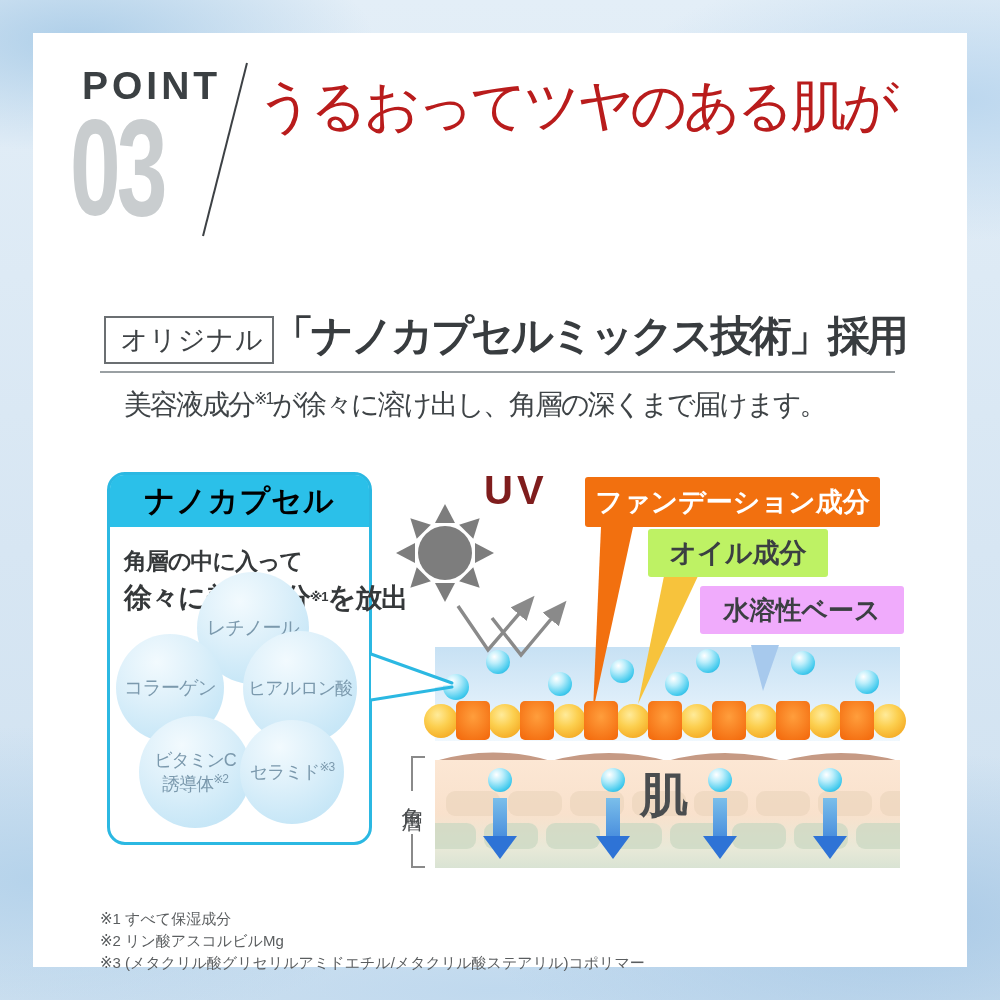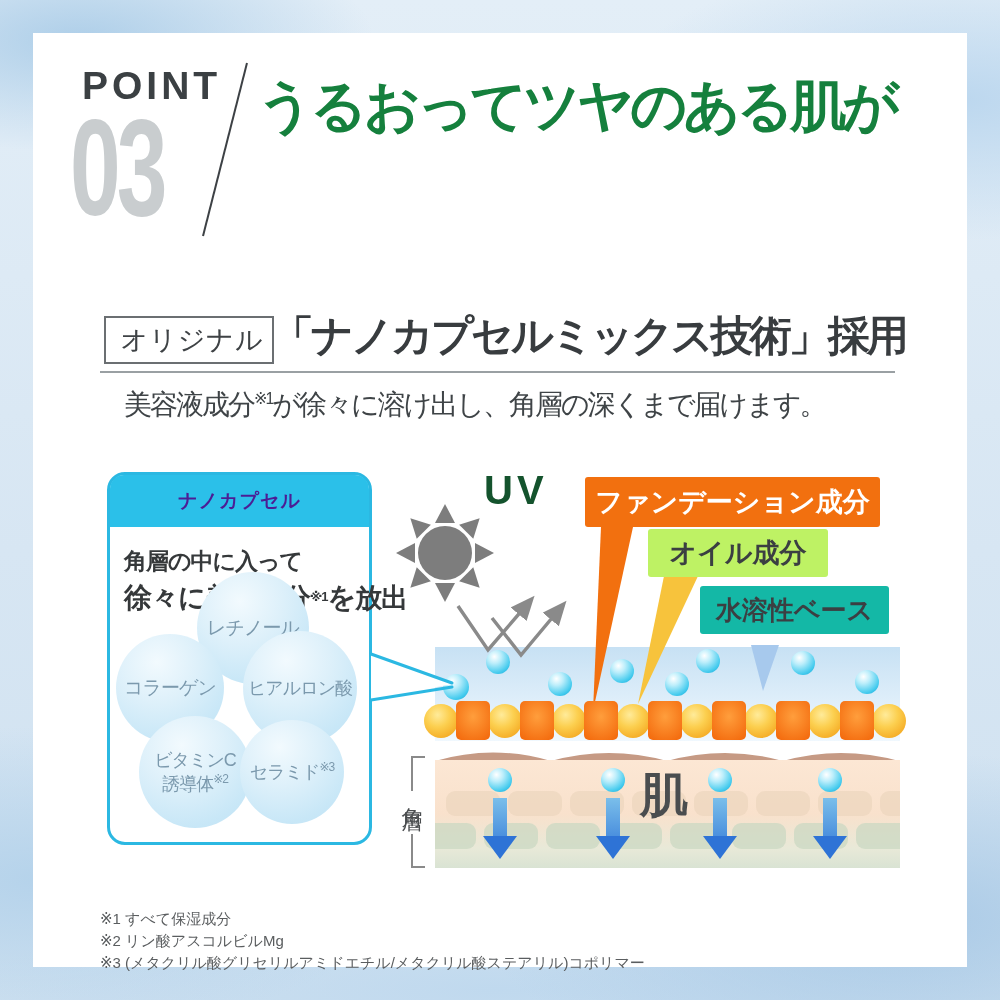--- a/index.html
+++ b/index.html
@@ -19,68 +19,68 @@
       linear-gradient(180deg,#e3eef7 0%,#d7e6f3 55%,#cfe1f0 100%);
   }
   .panel{position:absolute;left:33px;top:33px;width:934px;height:934px;background:#ffffff;}
 
   
   .point-label{position:absolute;left:82px;top:64px;font-size:39px;font-weight:bold;
     letter-spacing:4px;color:#3b4043;}
   .point-number{position:absolute;left:70px;top:98px;font-size:138px;font-weight:bold;
     color:#c9cdcf;line-height:1;letter-spacing:-6px;transform:scaleX(.66);transform-origin:left top;}
   .slash svg{display:block;}
-  .headline{position:absolute;left:257px;top:70px;color:#15803d;font-weight:bold;}
+  .headline{position:absolute;left:257px;top:70px;color:#b91c1c;font-weight:normal;}
   .headline .l1{font-size:56px;letter-spacing:-4px;line-height:1.3;}
   .headline .l2{font-size:67px;letter-spacing:-3px;line-height:1.15;}
 
   
   .orig-badge{position:absolute;left:104px;top:316px;width:160px;height:44px;
     border:2px solid #6b6f72;color:#3e4245;font-size:27px;font-weight:500;
     display:flex;align-items:center;justify-content:center;letter-spacing:1px;padding-left:6px;}
   .tech-title{position:absolute;left:272px;top:308px;font-size:42px;font-weight:bold;
     color:#383c3f;letter-spacing:-3px;white-space:nowrap;}
   .divider{position:absolute;left:100px;top:371px;width:795px;height:2px;background:#9aa0a3;}
   .tech-desc{position:absolute;left:124px;top:386px;font-size:28px;color:#3f4447;
     letter-spacing:-2px;white-space:nowrap;}
   .tech-desc sup{font-size:16px;vertical-align:super;}
 
   
   .capsule-box{position:absolute;left:107px;top:472px;width:265px;height:373px;
     border:3px solid #2bb8e2;border-radius:18px;background:#fff;box-sizing:border-box;}
   .capsule-head{height:52px;background:#2bc0e9;border-radius:14px 14px 0 0;
     display:flex;align-items:center;justify-content:center;
-    color:#4c1d95;font-size:19px;font-weight:bold;letter-spacing:1px;}
+    color:#000000;font-size:30px;font-weight:bold;letter-spacing:1px;}
   .capsule-body{padding:10px 0 0 14px;color:#35383a;margin-top:9px;}
   .cap-line1{font-size:23px;font-weight:600;letter-spacing:-1px;}
   .cap-line2{white-space:nowrap;letter-spacing:-1px;margin-top:2px;}
   .cap-line2 .s{font-size:28px;font-weight:600;}
   .cap-line2 .b{font-size:27px;font-weight:bold;}
   .cap-line2 .sup{font-size:13px;font-weight:600;vertical-align:super;}
   .bubble{position:absolute;border-radius:50%;
     background:radial-gradient(circle at 38% 26%, #f2fafe 0%, #ddf0fa 40%, #c8e7f7 75%, #bfe2f4 100%);
     color:#7b99ad;display:flex;flex-direction:column;align-items:center;justify-content:center;
     font-size:19px;letter-spacing:-1px;text-align:center;line-height:1.25;}
   .bubble .sup{font-size:12px;vertical-align:super;}
   .b-retinol{left:197px;top:572px;width:112px;height:112px;}
   .b-collagen{left:116px;top:634px;width:108px;height:108px;}
   .b-hyaluron{left:243px;top:631px;width:114px;height:114px;font-size:18px;}
   .b-vitaminc{left:139px;top:716px;width:112px;height:112px;font-size:18px;}
   .b-ceramide{left:240px;top:720px;width:104px;height:104px;font-size:18px;}
 
   
   .uv-label{position:absolute;left:484px;top:468px;font-size:40px;font-weight:bold;
-    color:#14532d;letter-spacing:4px;}
+    color:#7f1d1d;letter-spacing:4px;}
   .callout{position:absolute;display:flex;align-items:center;justify-content:center;
     font-weight:bold;border-radius:3px;white-space:nowrap;font-family:Liberation Mono, monospace;}
   .co-foundation{left:585px;top:477px;width:295px;height:50px;background:#f2700f;
     color:#fff;font-size:27px;letter-spacing:0px;}
   .co-oil{left:648px;top:529px;width:180px;height:48px;background:#bef264;
     color:#3b3f42;font-size:27px;}
-  .co-base{left:700px;top:586px;width:189px;height:48px;background:#14b8a6;
+  .co-base{left:700px;top:586px;width:204px;height:48px;background:#f0abfc;
     color:#3b3f42;font-size:26px;}
   .skin-label{position:absolute;left:640px;top:763px;font-size:48px;font-weight:bold;
     color:#4a4d4f;}
   .layer-label{position:absolute;left:398px;top:791px;font-size:21px;color:#4a4d4f;
     writing-mode:vertical-rl;letter-spacing:4px;}
 
   
   .footnotes{position:absolute;left:100px;top:908px;font-size:15px;color:#5a5d5f;
     line-height:1.45;letter-spacing:0px;}
   .diagram-svg{position:absolute;left:360px;top:460px;}

